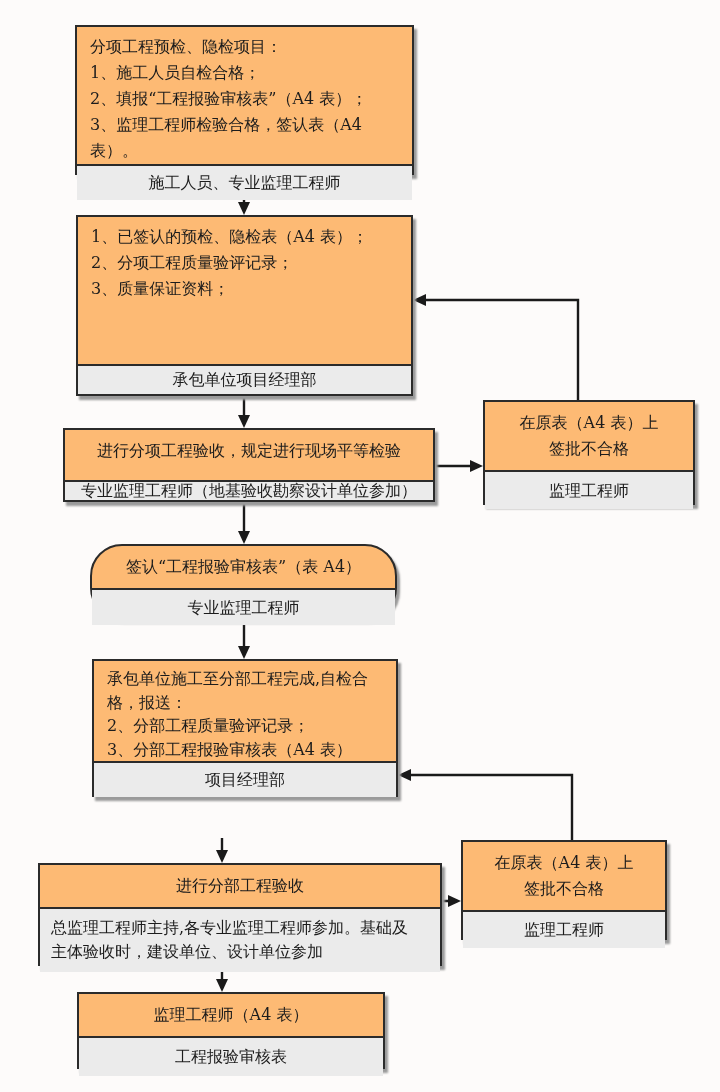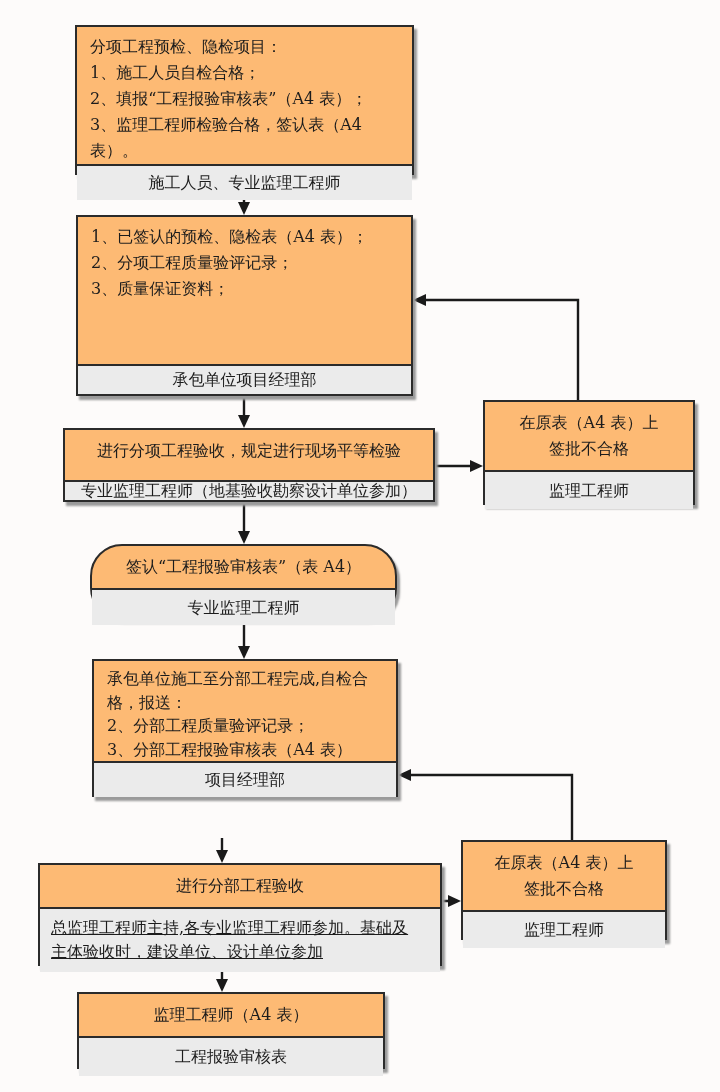--- a/index.html
+++ b/index.html
@@ -68,21 +68,20 @@
     align-items: center;
     justify-content: center;
     text-align: center;
     padding: 2px 10px;
     line-height: 24px;
   }
   .node-footer.left {
     justify-content: flex-start;
     text-align: left;
     padding: 2px 20px 4px 11px;
-    text-decoration: underline;
   }
   svg line, svg polyline {
     stroke: #1a1a1a;
     stroke-width: 2.4;
     fill: none;
   }
   svg polygon {
     fill: #1a1a1a;
     stroke: none;
   }

